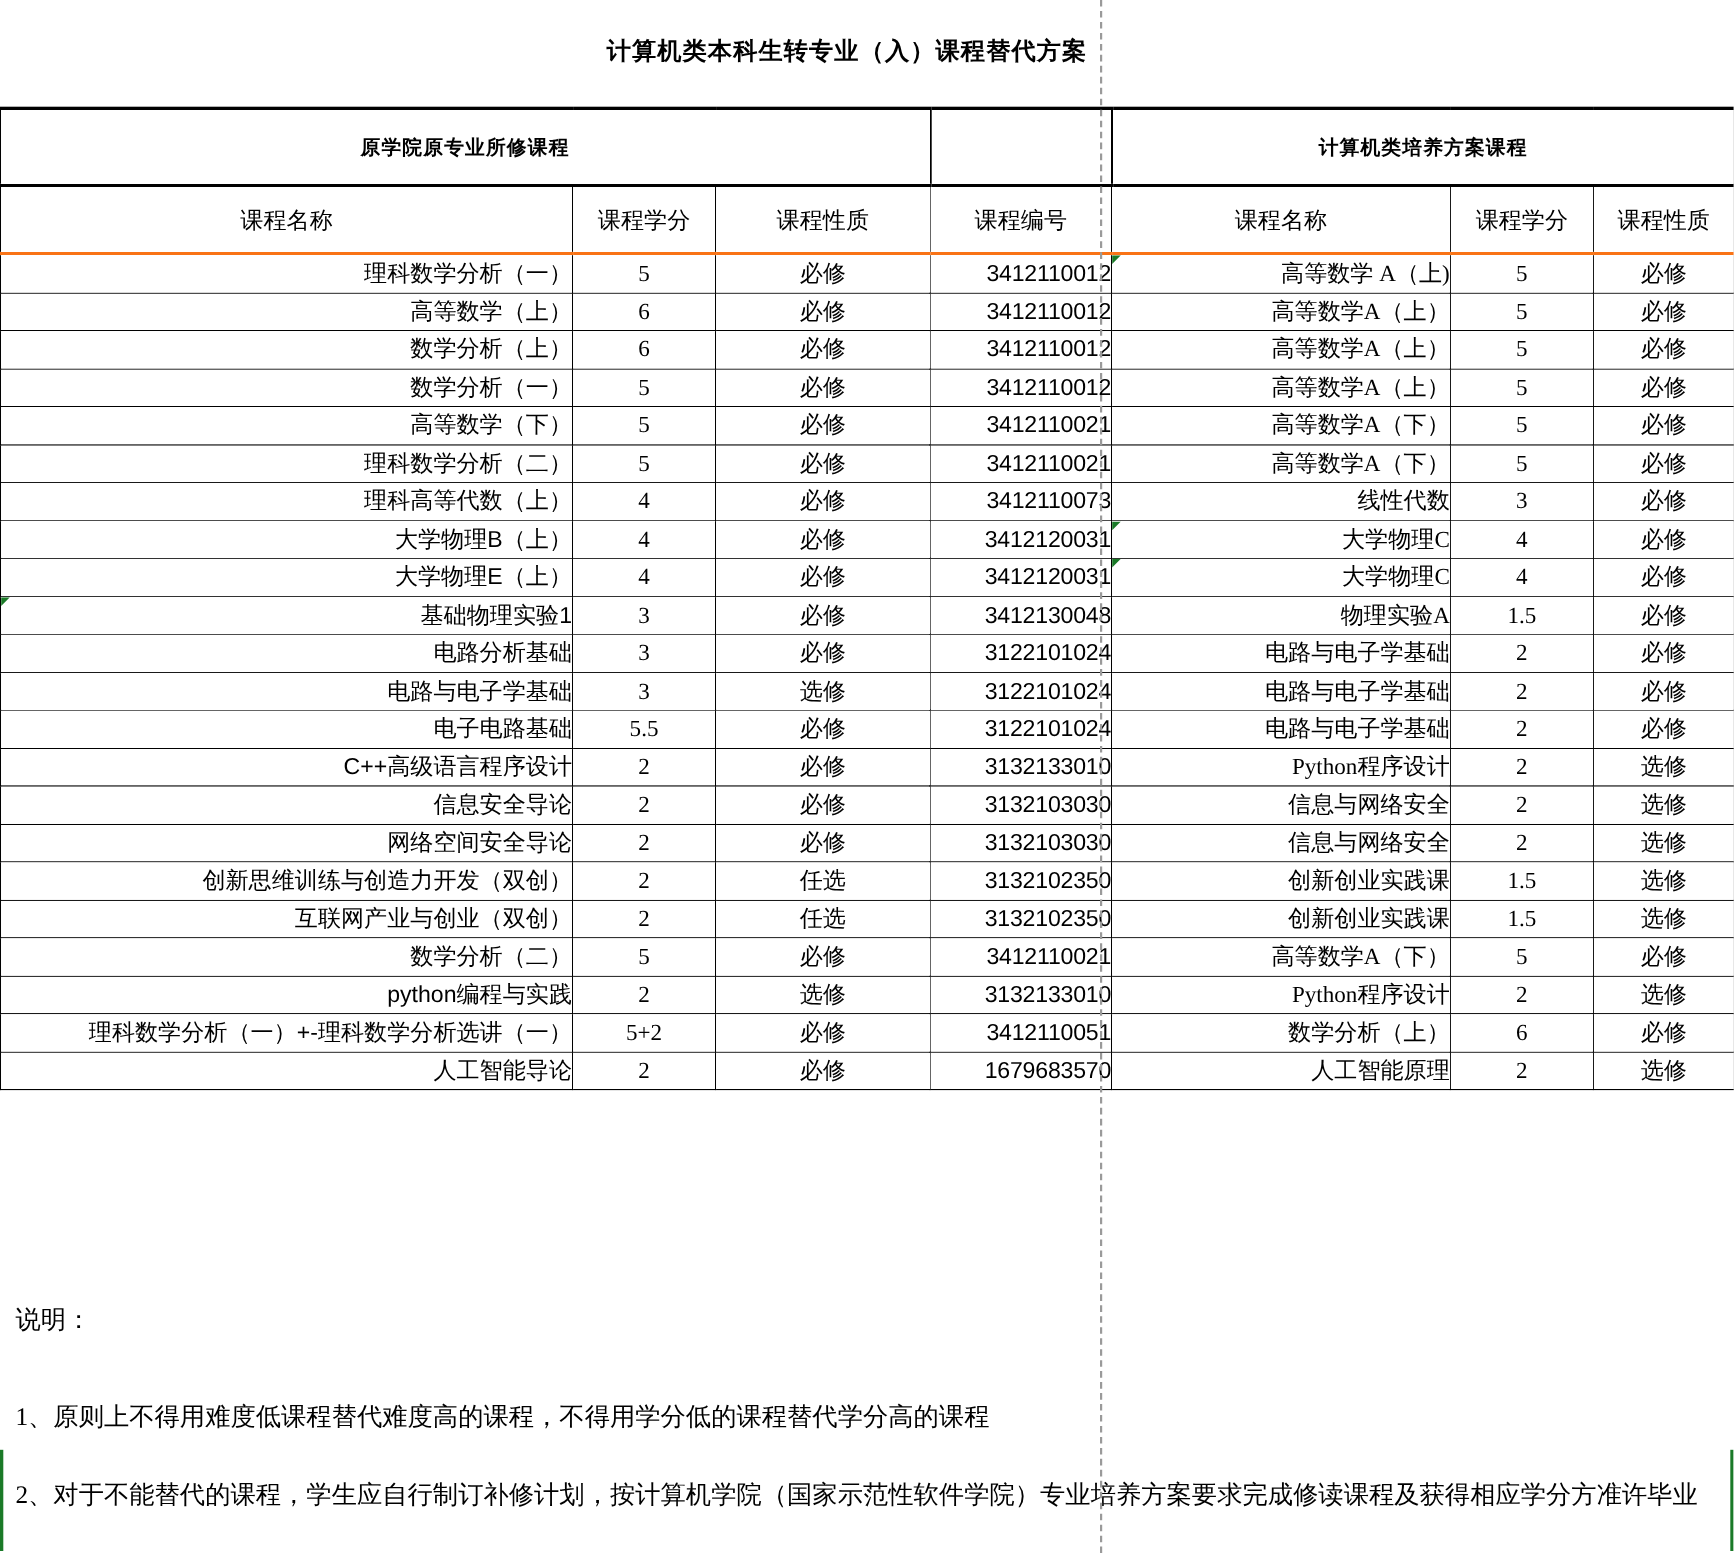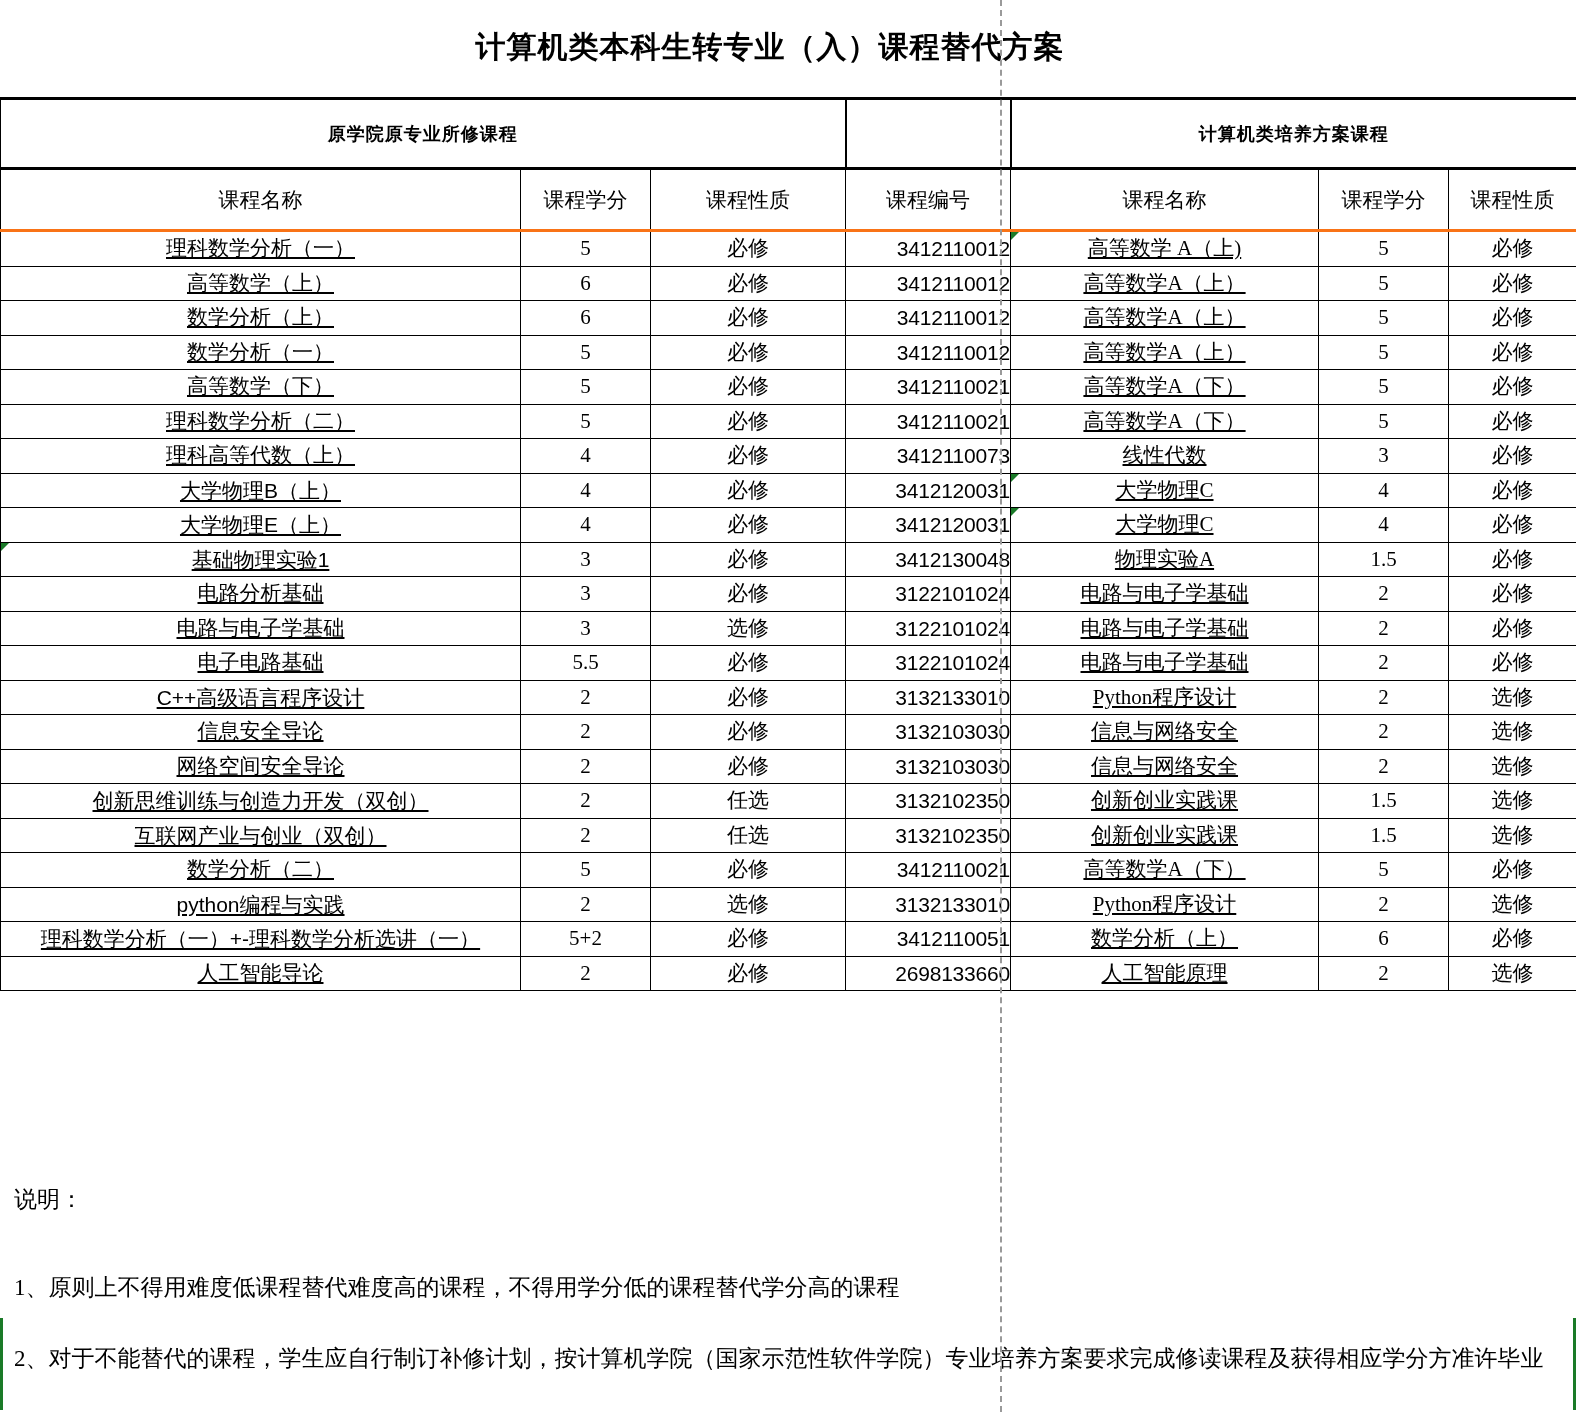--- a/index.html
+++ b/index.html
@@ -29,21 +29,21 @@
     pointer-events: none;
   }
 
   
   #doc-title {
     position: absolute;
     top: 28px;
     left: 0;
     width: 1540px;
     text-align: center;
-    font-size: 30px;
+    font-size: 22px;
     font-weight: bold;
     letter-spacing: 1px;
     line-height: 38px;
     white-space: nowrap;
     font-family: "Liberation Serif", "DejaVu Serif", serif;
   }
 
   
   #sheet {
     position: absolute;
@@ -100,25 +100,24 @@
 
   
   tr.data-row td {
     height: 33.5px;
     font-size: 21px;
     line-height: 33.5px;
     border-top: 1px solid #000;
     border-bottom: 1px solid #000;
   }
   td.cell-name {
-    text-align: center;
+    text-align: right;
     padding-left: 4px;
     white-space: nowrap;
     overflow: hidden;
-    text-decoration: underline;
   }
   td.cell-num, td.cell-type {
     text-align: center;
   }
   td.cell-code {
     text-align: right;
     padding-right: 3px;
     font-family: "Liberation Sans", "DejaVu Sans", sans-serif;
     letter-spacing: -0.2px;
   }
@@ -392,21 +391,21 @@
           <td class="cell-type thick-right">必修</td>
           <td class="cell-code">3412110051</td>
           <td class="cell-name">数学分析（上）</td>
           <td class="cell-num">6</td>
           <td class="cell-type">必修</td>
         </tr>
         <tr class="data-row">
           <td class="cell-name">人工智能导论</td>
           <td class="cell-num">2</td>
           <td class="cell-type thick-right">必修</td>
-          <td class="cell-code">2698133660</td>
+          <td class="cell-code">1679683570</td>
           <td class="cell-name">人工智能原理</td>
           <td class="cell-num">2</td>
           <td class="cell-type">选修</td>
         </tr>
       </tbody>
   </table>
 </div>
 
 <div id="notes">
   <div class="note-block note-heading">说明：</div>

